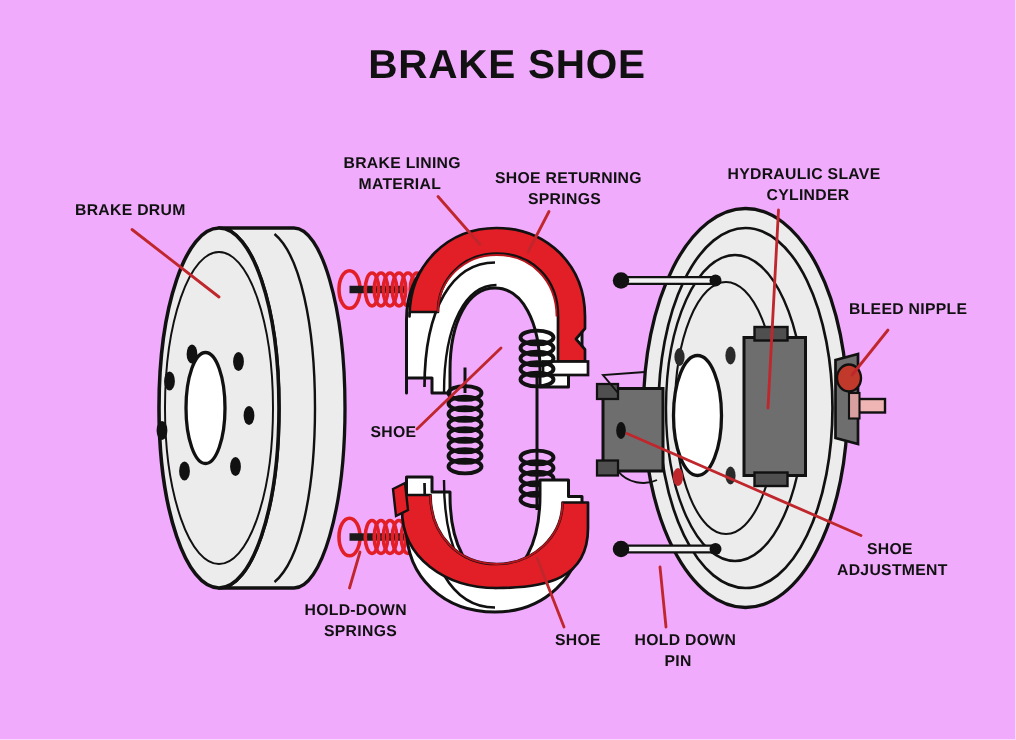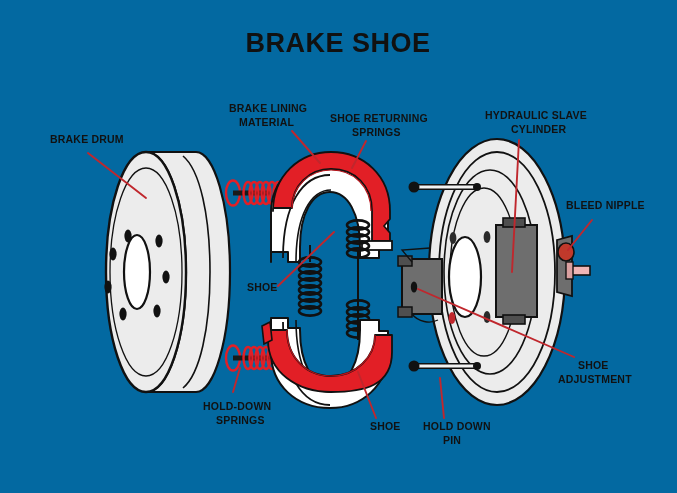--- a/index.html
+++ b/index.html
@@ -7,21 +7,21 @@
     padding: 0;
     background: #ffffff;
   }
   body {
     font-family: "Liberation Sans", sans-serif;
   }
   #diagram-root {
     position: relative;
     width: 677px;
     height: 493px;
-    background: #0369a1;
+    background: #f0abfc;
     overflow: hidden;
   }
   svg.layer {
     position: absolute;
     top: 0;
     left: 0;
     width: 677px;
     height: 493px;
   }
   .title-text {

